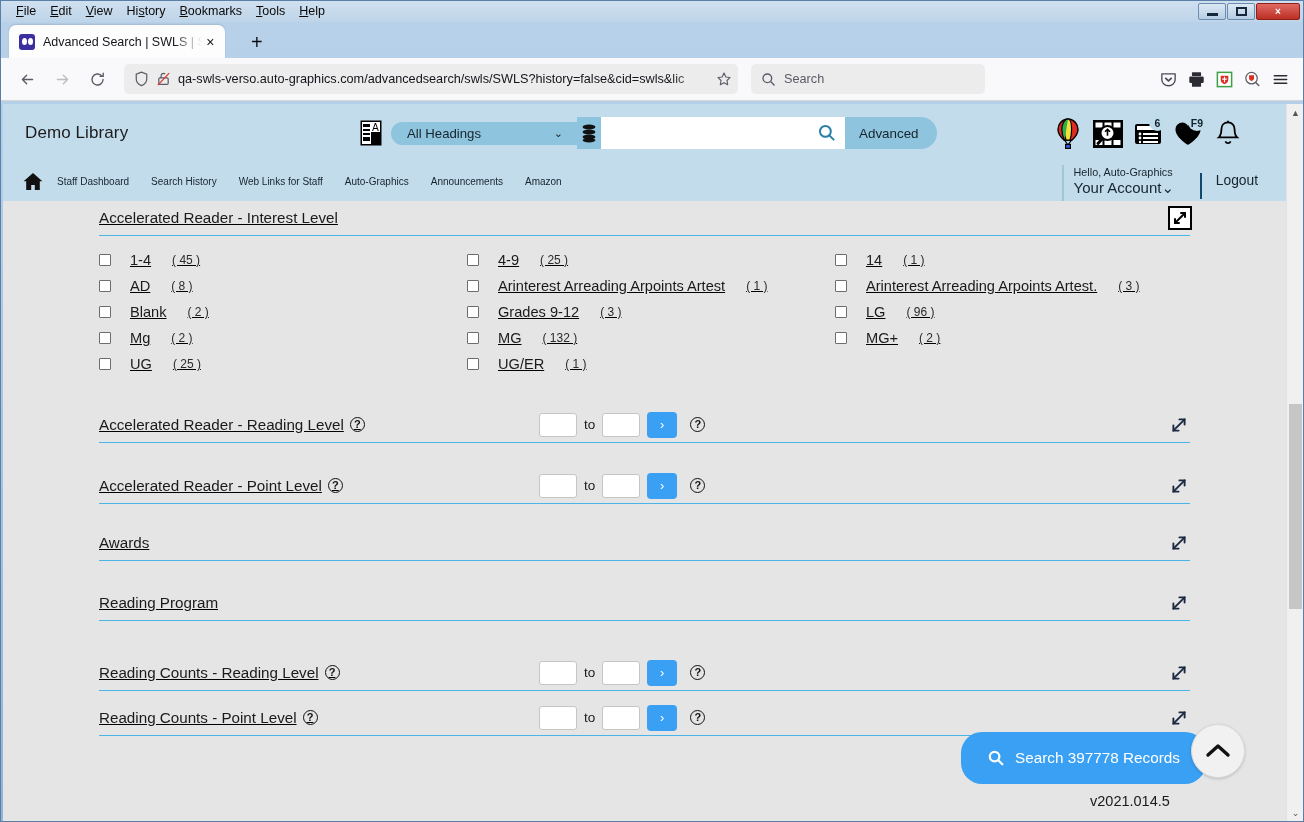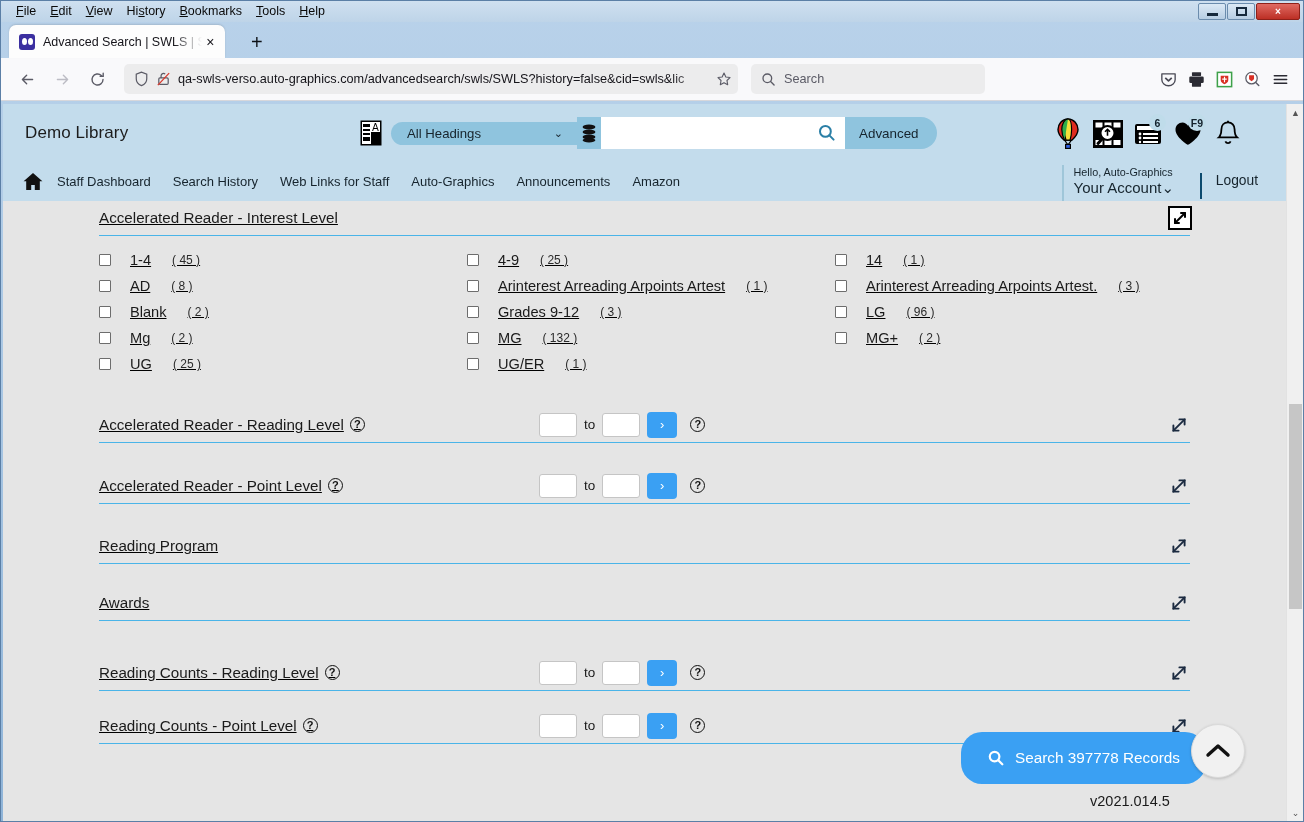--- a/index.html
+++ b/index.html
@@ -319,21 +319,21 @@
   .hdr-row2 {
     height: 39px;
     display: flex;
     align-items: center;
     padding-left: 20px;
     gap: 0;
     position: relative;
   }
   .home-ic { margin-right: 14px; display:flex; align-items:center; }
   .navlink {
-    font-size: 13px;
+    font-size: 10px;
     color: #16242d;
     margin-right: 22px;
     white-space: nowrap;
   }
   .account-box {
     position: absolute;
     right: 112px; bottom: 0px;
     border-left: 2px solid #9fc6d9;
     padding-left: 10px;
     height: 36px;
@@ -847,36 +847,36 @@
           <div class="expander">
             <svg width="18" height="18" viewBox="0 0 18 18" stroke="#1b2a40" stroke-width="1.9" fill="none" stroke-linecap="round">
               <path d="M3.4 14.6 14.6 3.4"></path>
                 <path d="M9.4 3.4h5.2v5.2"></path>
                 <path d="M8.6 14.6H3.4V9.4"></path>
             </svg>
           </div>
         </div>
       </div>
 
-      <div class="facet-block" style="margin-top:25px;">
+      <div class="facet-block" style="margin-top:22px;">
         <div class="facet-head">
-          <span class="facet-title">Reading Program</span>
+          <span class="facet-title">Awards</span>
           <div class="expander">
             <svg width="18" height="18" viewBox="0 0 18 18" stroke="#1b2a40" stroke-width="1.9" fill="none" stroke-linecap="round">
               <path d="M3.4 14.6 14.6 3.4"></path>
                 <path d="M9.4 3.4h5.2v5.2"></path>
                 <path d="M8.6 14.6H3.4V9.4"></path>
             </svg>
           </div>
         </div>
       </div>
 
-      <div class="facet-block" style="margin-top:22px;">
+      <div class="facet-block" style="margin-top:25px;">
         <div class="facet-head">
-          <span class="facet-title">Awards</span>
+          <span class="facet-title">Reading Program</span>
           <div class="expander">
             <svg width="18" height="18" viewBox="0 0 18 18" stroke="#1b2a40" stroke-width="1.9" fill="none" stroke-linecap="round">
               <path d="M3.4 14.6 14.6 3.4"></path>
                 <path d="M9.4 3.4h5.2v5.2"></path>
                 <path d="M8.6 14.6H3.4V9.4"></path>
             </svg>
           </div>
         </div>
       </div>
 
@@ -894,21 +894,21 @@
           <div class="expander">
             <svg width="18" height="18" viewBox="0 0 18 18" stroke="#1b2a40" stroke-width="1.9" fill="none" stroke-linecap="round">
               <path d="M3.4 14.6 14.6 3.4"></path>
                 <path d="M9.4 3.4h5.2v5.2"></path>
                 <path d="M8.6 14.6H3.4V9.4"></path>
             </svg>
           </div>
         </div>
       </div>
 
-      <div class="facet-block" style="margin-top:18px;">
+      <div class="facet-block" style="margin-top:10px;">
         <div class="facet-head">
           <span class="facet-title">Reading Counts - Point Level</span>
           <span class="qmark">?</span>
           <div class="range-ctrl">
             <input class="range-inp" type="text" value="" style="">
             <span class="to-lbl">to</span>
             <input class="range-inp" type="text" value="" style="">
             <div class="go-btn">›</div>
             <span class="qmark">?</span>
           </div>

